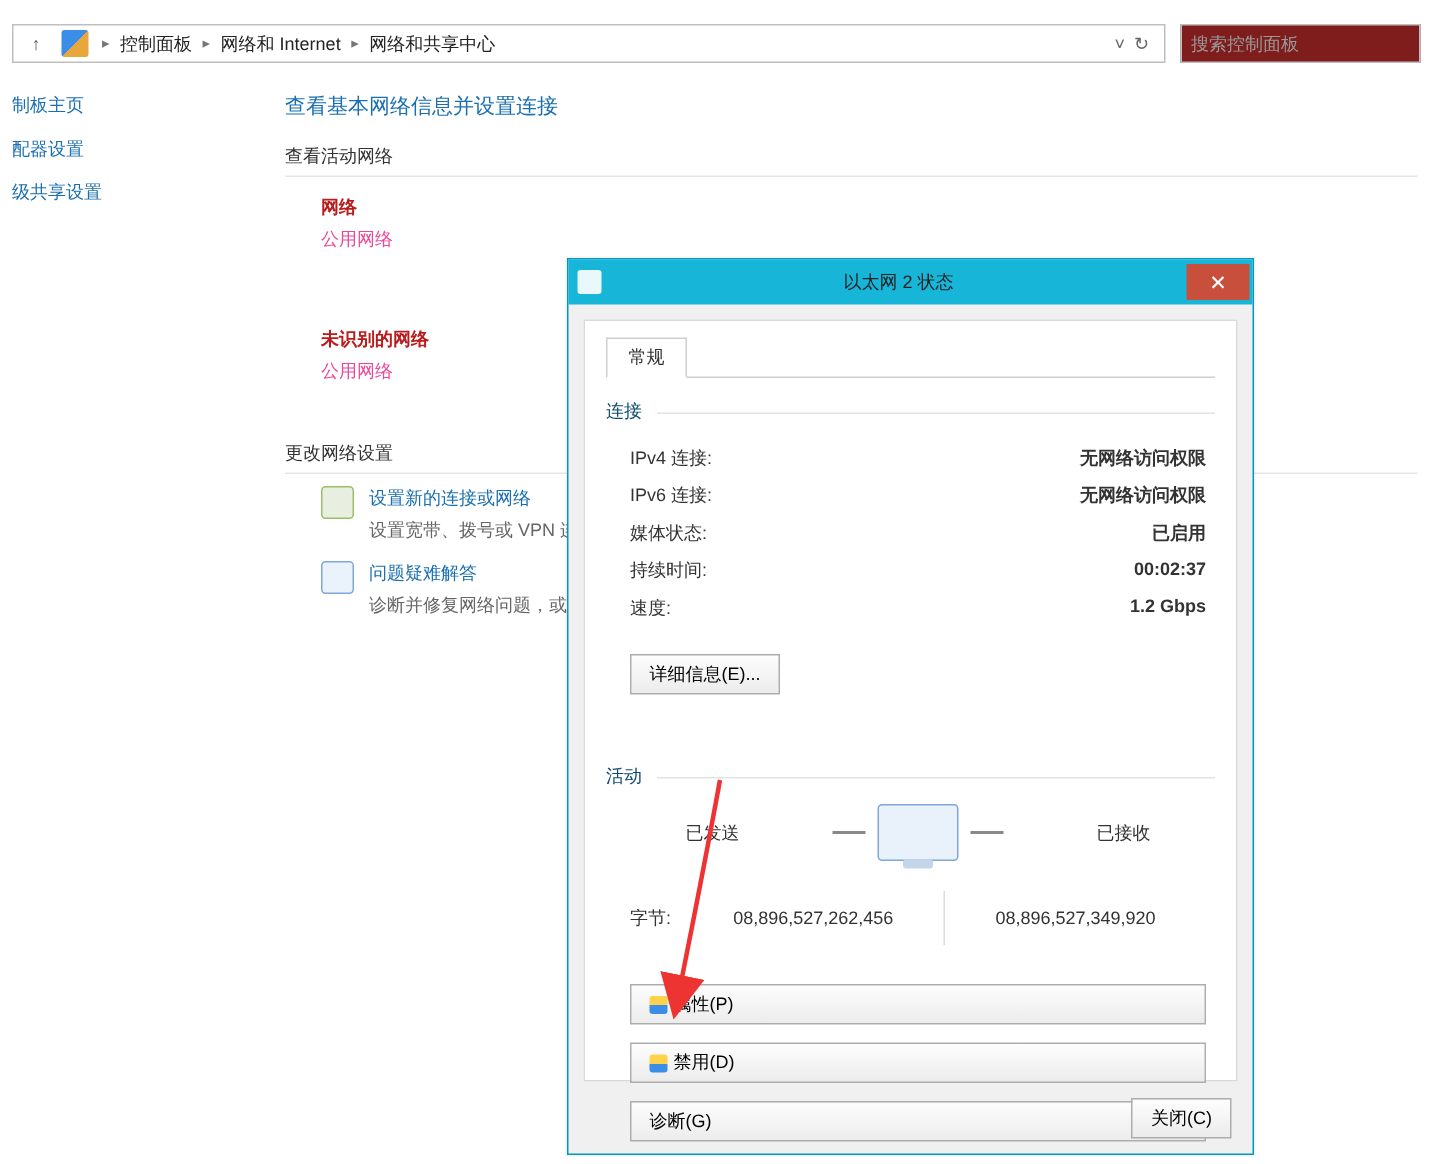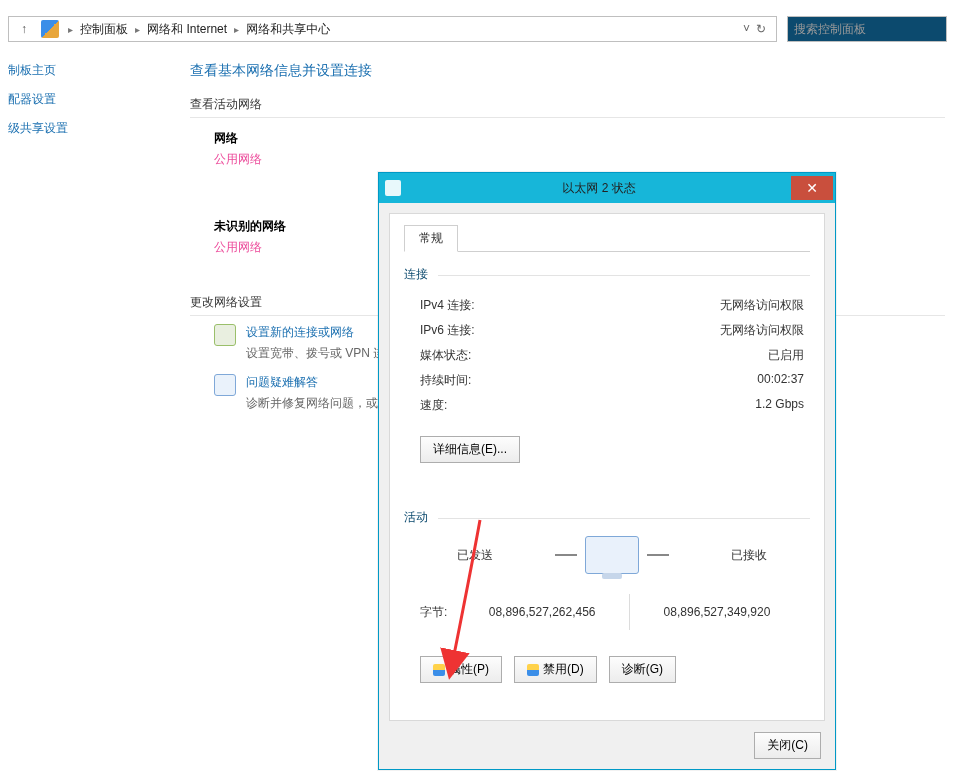--- a/index.html
+++ b/index.html
@@ -13,21 +13,21 @@
     height: 776px;
     overflow: hidden;
     position: relative;
   }
   .addr-search {
     position: absolute;
     right: 8px; top: 16px;
     width: 160px;
     height: 26px;
     border: 1px solid #bfbfbf;
-    background: #0c4a6e;
+    background: #7f1d1d;
     padding: 0 6px;
     color: #888;
     display: flex;
     align-items: center;
   }
   .addr-path {
     position: absolute;
     left: 8px; top: 16px; height: 26px;
     right: 178px;
     border: 1px solid #bfbfbf;
@@ -87,21 +87,21 @@
     font-size: 12px;
     padding: 6px 0 4px;
     border-bottom: 1px solid #e6e6e6;
     position: relative;
   }
   .group-head .line {
     display:inline-block;
     vertical-align: middle;
   }
   .net-block { padding: 12px 0 8px 24px; }
-  .net-name { color: #000000; font-weight: 600; }
+  .net-name { color: #b91c1c; font-weight: 600; }
   .net-sub { color: #ec4899; padding-top: 4px; }
   .net-right {
     position: absolute;
     left: 525px;
     font-size: 12px;
     color: #444;
   }
   .net-right .row { display:flex; gap:14px; padding:2px 0;}
   .net-right .lbl { color:#555; width:60px;}
   .net-right .link { color:#1a6fb0; }
@@ -176,21 +176,21 @@
   }
   .sect-head:after{
     content:"";
     position:absolute;
     left: 34px; right:0; top:50%;
     border-top:1px solid #e3e3e3;
   }
   .sect-head.activity:after{ left:34px;}
   .kv { display:flex; justify-content:space-between; padding:4px 0; font-size:12px;}
   .kv .k{ color:#333;}
-  .kv .v{ color:#333;}
+  .kv .v{ color:#333;font-weight:bold;}
   .conn-body { padding: 0 6px 8px 16px;}
   .btn {
     display:inline-flex; align-items:center;
     border:1px solid #adadad;
     background: linear-gradient(#fdfdfd,#ececec);
     padding: 4px 12px;
     font-size:12px;
     cursor:pointer;
     gap:4px;
   }
@@ -213,21 +213,21 @@
   .pc-icon:after{
     content:""; position:absolute; left:16px; right:16px; bottom:-6px; height:6px;
     background:#c6d6ea; border-radius:2px;
   }
   .dash{ width:22px; border-top:2px solid #888;}
   .bytes-row{ display:flex; align-items:center; justify-content:space-between; margin-top:20px; font-size:12px;}
   .bytes-row .mid-sep{ width:1px;height:36px;background:#dcdcdc;}
   .bytes-row .lab{ width:40px; color:#333;}
   .bytes-row .val{ width:198px; text-align:center;}
   .dlg-actions{
-    display:flex; gap:12px; margin-top:26px;
+    display:flex; gap:12px; margin-top:26px;flex-direction:column;
   }
   .dlg-footer{
     position:absolute; right:14px; bottom:10px;
   }
   
   .annot-arrow{
     position:absolute;
     left: 470px; top: 515px;
     width: 4px; height: 150px;
     pointer-events: none;

